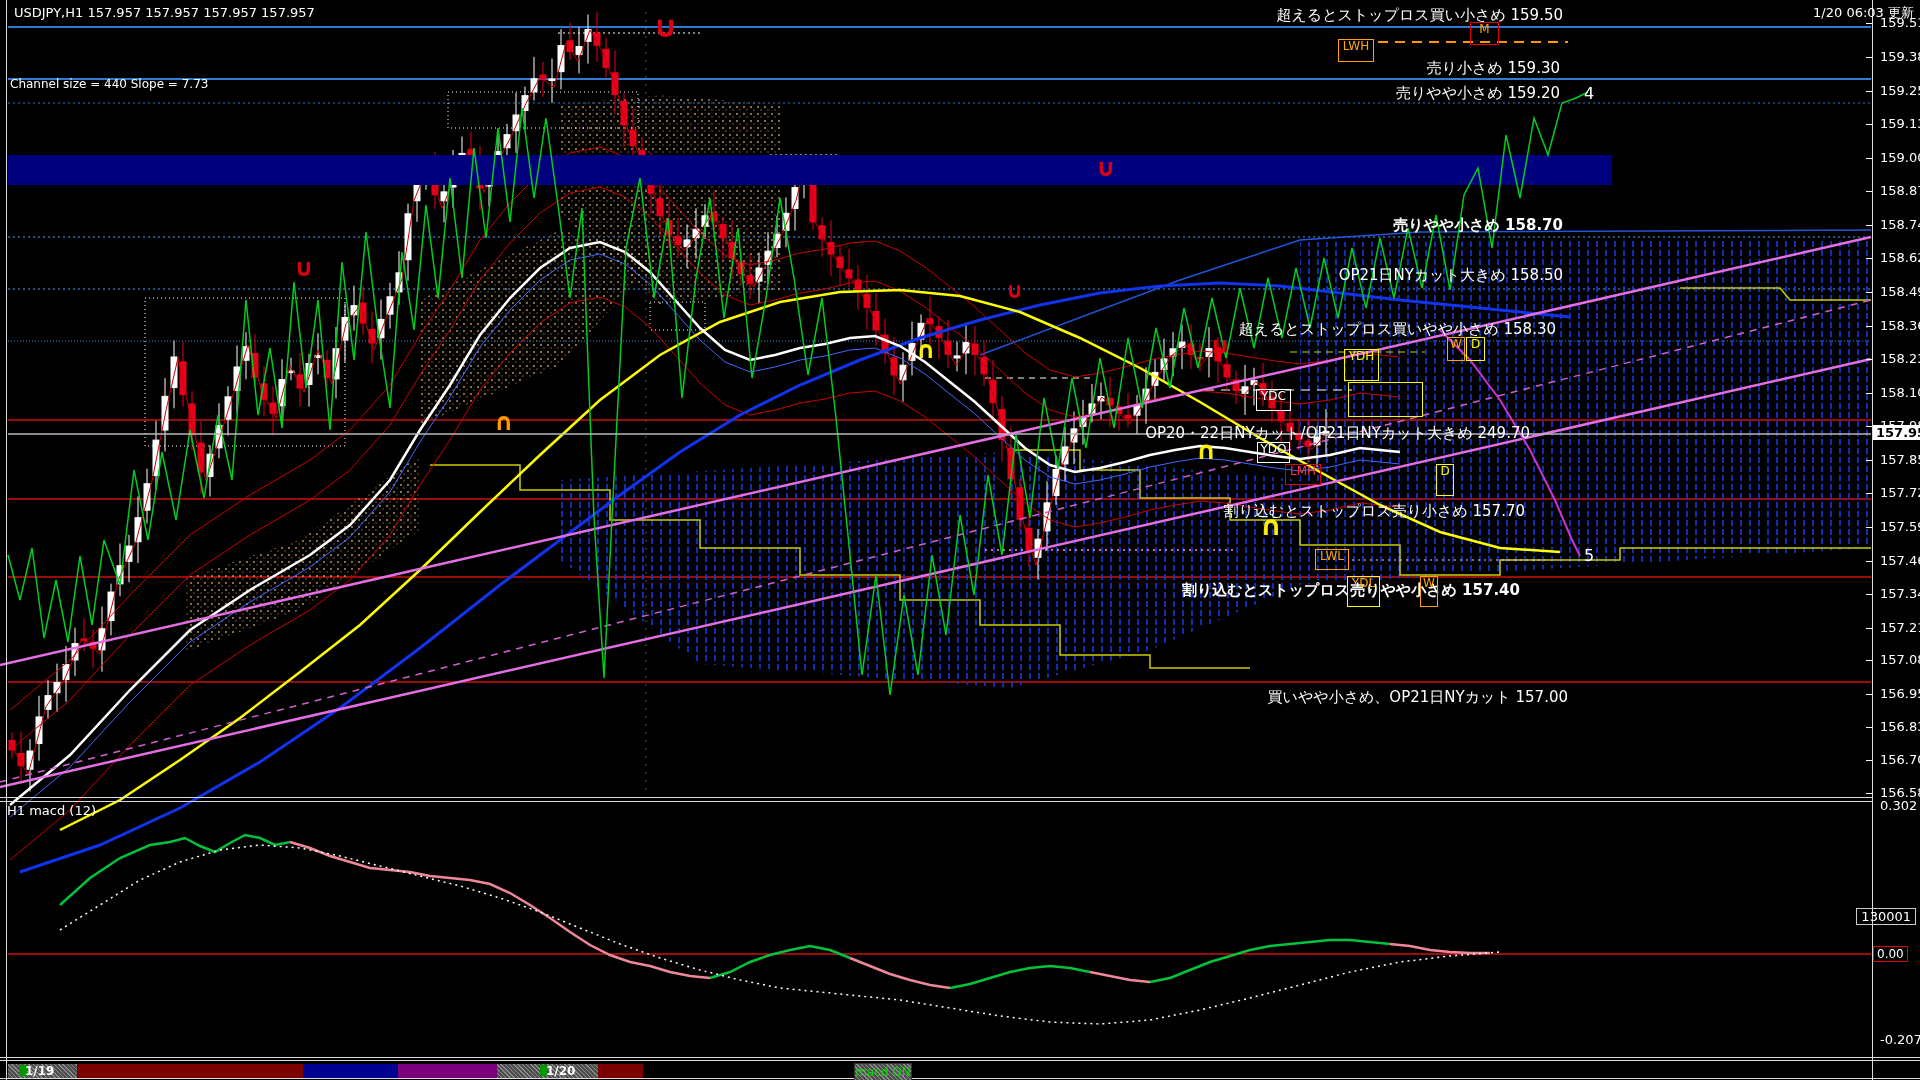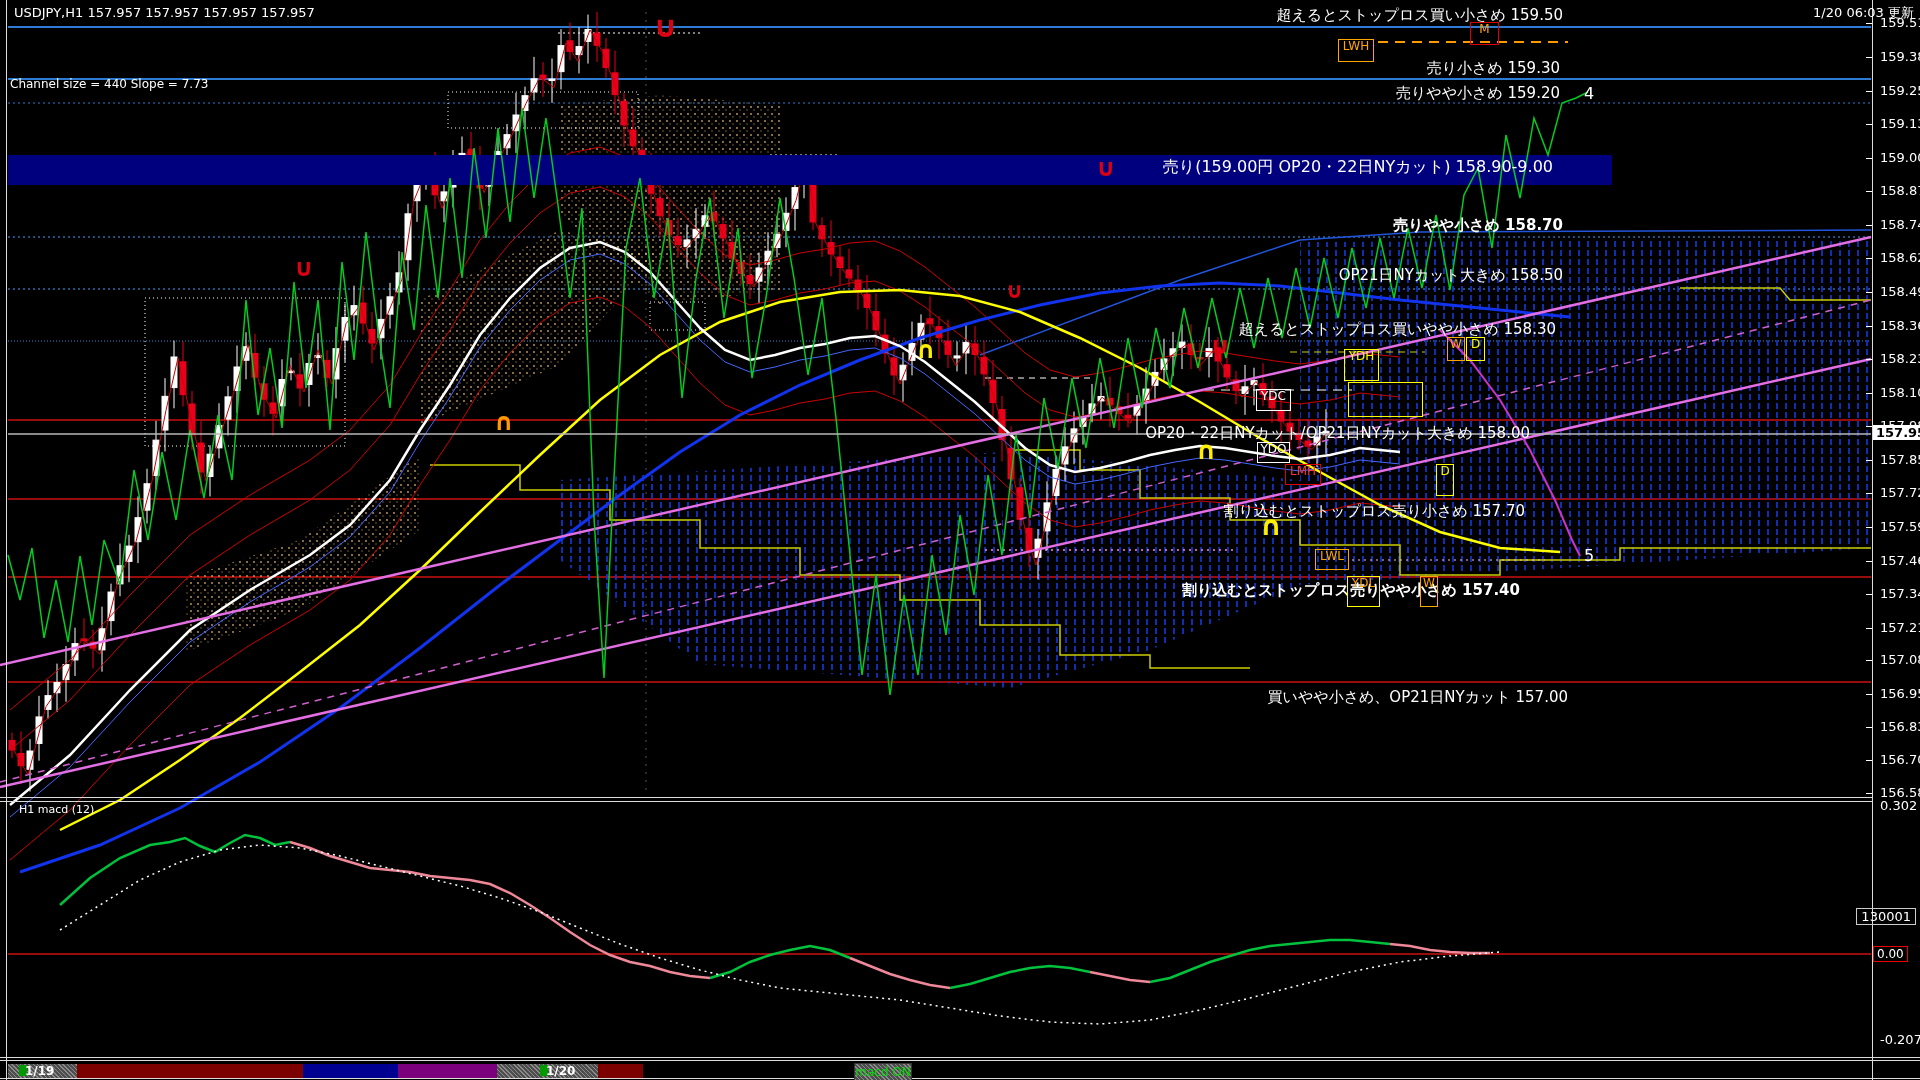--- a/index.html
+++ b/index.html
@@ -9,21 +9,21 @@
   .ovl{position:absolute;z-index:5;color:#fff;white-space:nowrap;}
   .ann{position:absolute;z-index:5;color:#fff;font-size:15px;white-space:nowrap;text-align:right;}
   .mbox{position:absolute;z-index:6;font-size:12px;line-height:1.1;display:flex;align-items:flex-start;justify-content:center;background:transparent;}
   .aicon{position:absolute;z-index:7;font-weight:bold;line-height:1;}
   .llabel{position:absolute;z-index:7;color:#fff;font-size:16px;}
   #win-title{left:14px;top:5px;font-size:13px;}
   #updated{right:6px;top:4px;font-size:13px;}
   #channel-info{left:10px;top:77px;font-size:12px;}
   #big-title{left:56px;top:58px;font-size:58px;font-weight:500;letter-spacing:2px;}
   #band-text{position:absolute;left:8px;top:157px;width:1545px;z-index:4;color:#fff;font-size:16px;text-align:right;}
-  #macd-label{left:19px;top:803px;font-size:11px;}
+  #macd-label{left:7px;top:803px;font-size:13px;}
   #axis{position:absolute;left:1872px;top:0;width:48px;height:1080px;z-index:5;}
   .tick-label{position:absolute;left:8px;color:#fff;font-size:13px;}
   .tick-mark{position:absolute;left:-6px;width:6px;height:1px;background:#fff;}
   #cur-tag{position:absolute;left:1873px;top:425px;z-index:6;background:#fff;color:#000;font-size:13px;font-weight:bold;padding:0 3px;}
   #macd-zero-tag{position:absolute;left:1873px;top:946px;z-index:6;border:1px solid #e00;color:#fff;font-size:12px;padding:0 3px;}
   #counter{position:absolute;right:4px;bottom:3px;z-index:6;border:1px solid #ccc;color:#fff;font-size:13px;padding:0 4px;}
   #bottom-bar{position:absolute;left:0;top:1062px;width:1920px;height:18px;z-index:5;}
   .bseg{position:absolute;top:2px;height:14px;}
   .speckle{background-image:repeating-linear-gradient(45deg,#8a8a8a 0 1px,#4d4d4d 1px 3px);}
   .bdate{position:absolute;top:2px;color:#fff;font-size:12px;font-weight:bold;z-index:6;}
@@ -409,31 +409,30 @@
         <polyline points="1090,972 1110,976 1130,980 1150,982" fill="none" stroke="#ee8899" stroke-width="2.5"></polyline>
         <polyline points="1150,982 1170,978 1190,970 1210,962 1230,956 1250,950 1270,946 1290,944 1310,942 1330,940 1350,940 1370,942 1390,944" fill="none" stroke="#00c23c" stroke-width="2.5"></polyline>
         <polyline points="1390,944 1410,946 1430,950 1450,952 1470,953 1490,953" fill="none" stroke="#ee8899" stroke-width="2.5"></polyline>
         <polyline points="60,930 100,905 140,880 180,862 220,850 260,845 300,848 340,856 380,866 420,876 460,886 500,898 540,912 580,928 620,944 660,958 700,970 740,980 780,988 820,992 860,996 900,1000 950,1008 1000,1016 1050,1022 1100,1024 1150,1020 1200,1010 1250,998 1300,985 1350,972 1400,962 1450,956 1500,952" fill="none" stroke="#ffffff" stroke-width="1.5" stroke-dasharray="2,4"></polyline>
       </g>
   </svg>
 
   <div class="ovl" id="win-title">USDJPY,H1  157.957 157.957 157.957 157.957</div>
   <div class="ovl" id="updated">1/20 06:03 更新</div>
   <div class="ovl" id="channel-info">Channel size = 440 Slope = 7.73</div>
-  <div id="band-text">売り(159.00円  OP20・22日NYカット) 158.90-9.00</div>
   <div class="ovl" id="macd-label">H1  macd (12)</div>
 
   <div id="annotations">
       <div class="ann" style="right: 357px; top: 6px;">超えるとストップロス買い小さめ 159.50</div>
       <div class="ann" style="right: 360px; top: 59px;">売り小さめ 159.30</div>
       <div class="ann" style="right: 360px; top: 84px;">売りやや小さめ 159.20</div>
       <div class="ann" style="right: 357px; top: 216px; font-weight: bold;">売りやや小さめ 158.70</div>
       <div class="ann" style="right: 357px; top: 266px;">OP21日NYカット大きめ 158.50</div>
       <div class="ann" style="right: 364px; top: 320px;">超えるとストップロス買いやや小さめ 158.30</div>
-      <div class="ann" style="right: 390px; top: 424px;">OP20・22日NYカット/OP21日NYカット大きめ 158.00</div>
+      <div class="ann" style="right: 390px; top: 424px;">OP20・22日NYカット/OP21日NYカット大きめ 249.70</div>
       <div class="ann" style="right: 395px; top: 502px;">割り込むとストップロス売り小さめ 157.70</div>
       <div class="ann" style="right: 400px; top: 581px; font-weight: bold;">割り込むとストップロス売りやや小さめ 157.40</div>
       <div class="ann" style="right: 352px; top: 688px;">買いやや小さめ、OP21日NYカット 157.00</div>
     </div>
   <div id="boxes">
       <div class="mbox" style="left: 1338px; top: 22px; width: 34px; height: 21px; border: 1px solid rgb(255, 165, 0); color: rgb(255, 165, 0); margin-top: 17px;">LWH</div>
       <div class="mbox" style="left: 1470px; top: 22px; width: 27px; height: 21px; border: 1px solid rgb(221, 0, 0); color: rgb(255, 165, 0);">M</div>
       <div class="mbox" style="left: 1447px; top: 337px; width: 16px; height: 22px; border: 1px solid rgb(255, 165, 0); color: rgb(255, 165, 0);">W</div>
       <div class="mbox" style="left: 1466px; top: 337px; width: 17px; height: 22px; border: 1px solid rgb(255, 255, 0); color: rgb(255, 255, 0);">D</div>
       <div class="mbox" style="left: 1344px; top: 349px; width: 33px; height: 30px; border: 1px solid rgb(255, 255, 0); color: rgb(255, 255, 0);">YDH</div>

